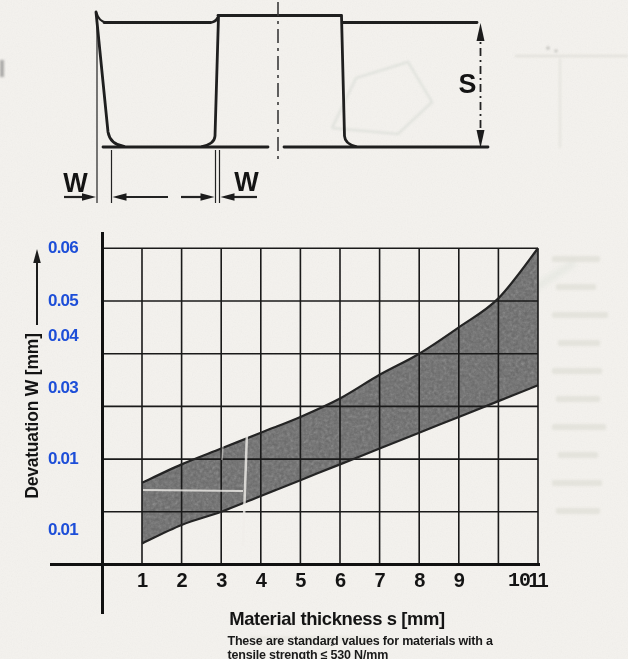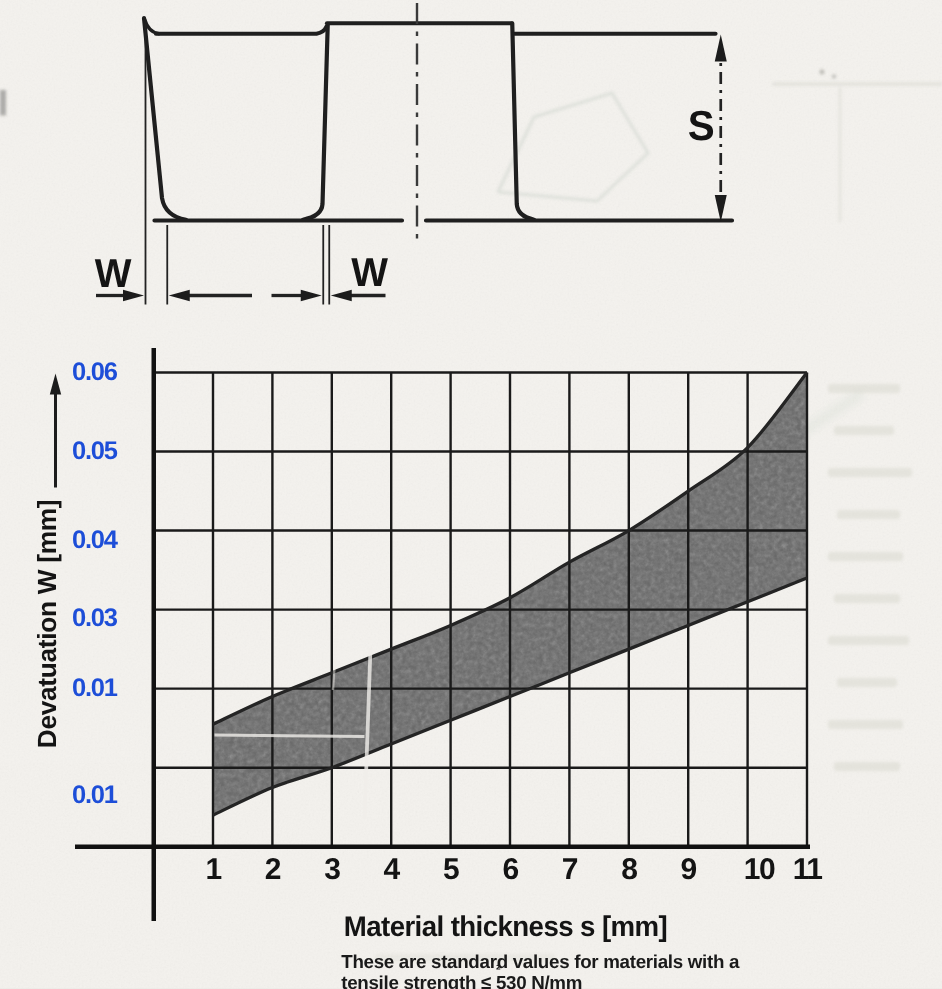--- a/index.html
+++ b/index.html
@@ -165,36 +165,36 @@
   <div class="lbl dim-lbl" style="left:75px;top:183px;">W</div>
   <div class="lbl dim-lbl" style="left:246px;top:182px;">W</div>
   <div class="lbl dim-lbl s-lbl" style="left:467px;top:84px;">S</div>
 
   <div class="lbl ylabel" style="left:32px;top:416px;">Devatuation W [mm]</div>
   <div class="lbl xlabel" style="left:337px;top:619px;">Material thickness s [mm]</div>
 
   <div id="yticks">
       <div class="ytick" style="top: 520px;">0.01</div>
       <div class="ytick" style="top: 449.1px;">0.01</div>
-      <div class="ytick" style="top: 402px;">0.03</div>
-      <div class="ytick" style="top: 350px;">0.04</div>
+      <div class="ytick" style="top: 378px;">0.03</div>
+      <div class="ytick" style="top: 326px;">0.04</div>
       <div class="ytick" style="top: 291px;">0.05</div>
       <div class="ytick" style="top: 238.3px;">0.06</div>
     </div>
   <div id="xticks">
       <div class="xtick" style="left: 142px;">1</div>
       <div class="xtick" style="left: 181.6px;">2</div>
       <div class="xtick" style="left: 221.2px;">3</div>
       <div class="xtick" style="left: 260.8px;">4</div>
       <div class="xtick" style="left: 300.4px;">5</div>
       <div class="xtick" style="left: 340px;">6</div>
       <div class="xtick" style="left: 379.6px;">7</div>
       <div class="xtick" style="left: 419.2px;">8</div>
       <div class="xtick" style="left: 458.8px;">9</div>
-      <div class="xtick" style="left: 506px;">10</div>
+      <div class="xtick" style="left: 519px; font-family: Liberation Mono, monospace;">10</div>
       <div class="xtick" style="left: 538px;">11</div>
     </div>
 
   <div class="caption">
     <span>These are standard values for materials with a tensile strength ≤</span>
     <span class="cap-val"><span class="stray">²</span><span>530 N/mm</span></span>
   </div>
 
 </div>
 

